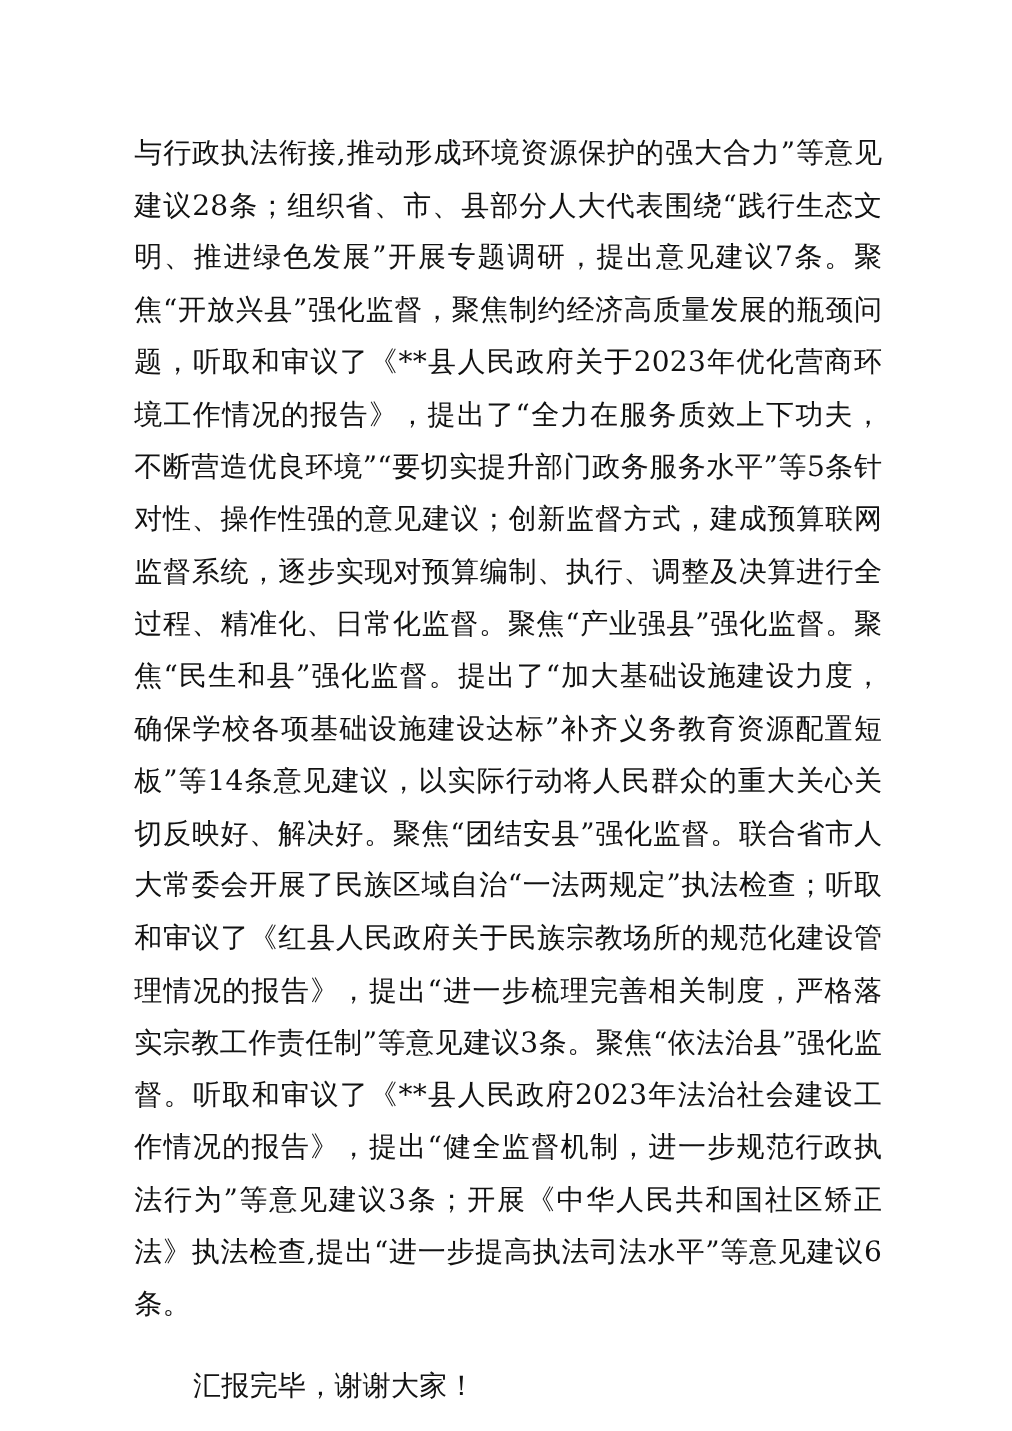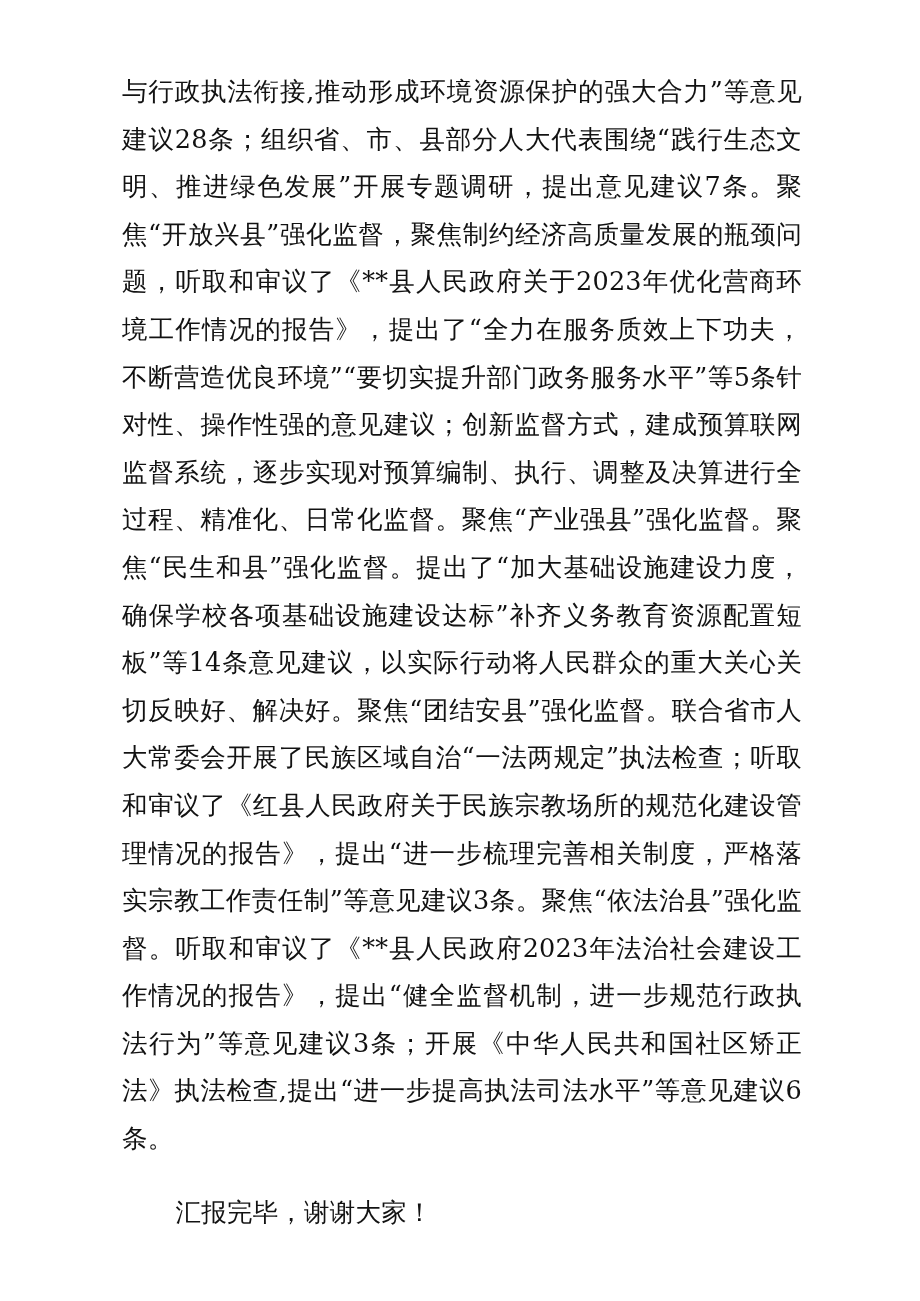--- a/index.html
+++ b/index.html
@@ -13,21 +13,21 @@
     font-family: "DejaVu Serif", "Liberation Serif", serif;
     color: #1a1a1a;
     overflow: hidden;
   }
   .page {
     position: relative;
     width: 920px;
     height: 1301px;
     background: #ffffff;
     box-sizing: border-box;
-    padding: 68px 118px 60px 122px;
+    padding: 116px 118px 60px 122px;
   }
   .doc-body {
     font-size: 25.5px;
     line-height: 47.6px;
     text-align: justify;
     text-justify: inter-ideograph;
     letter-spacing: 0.2px;
     color: #121212;
   }
   .para {

